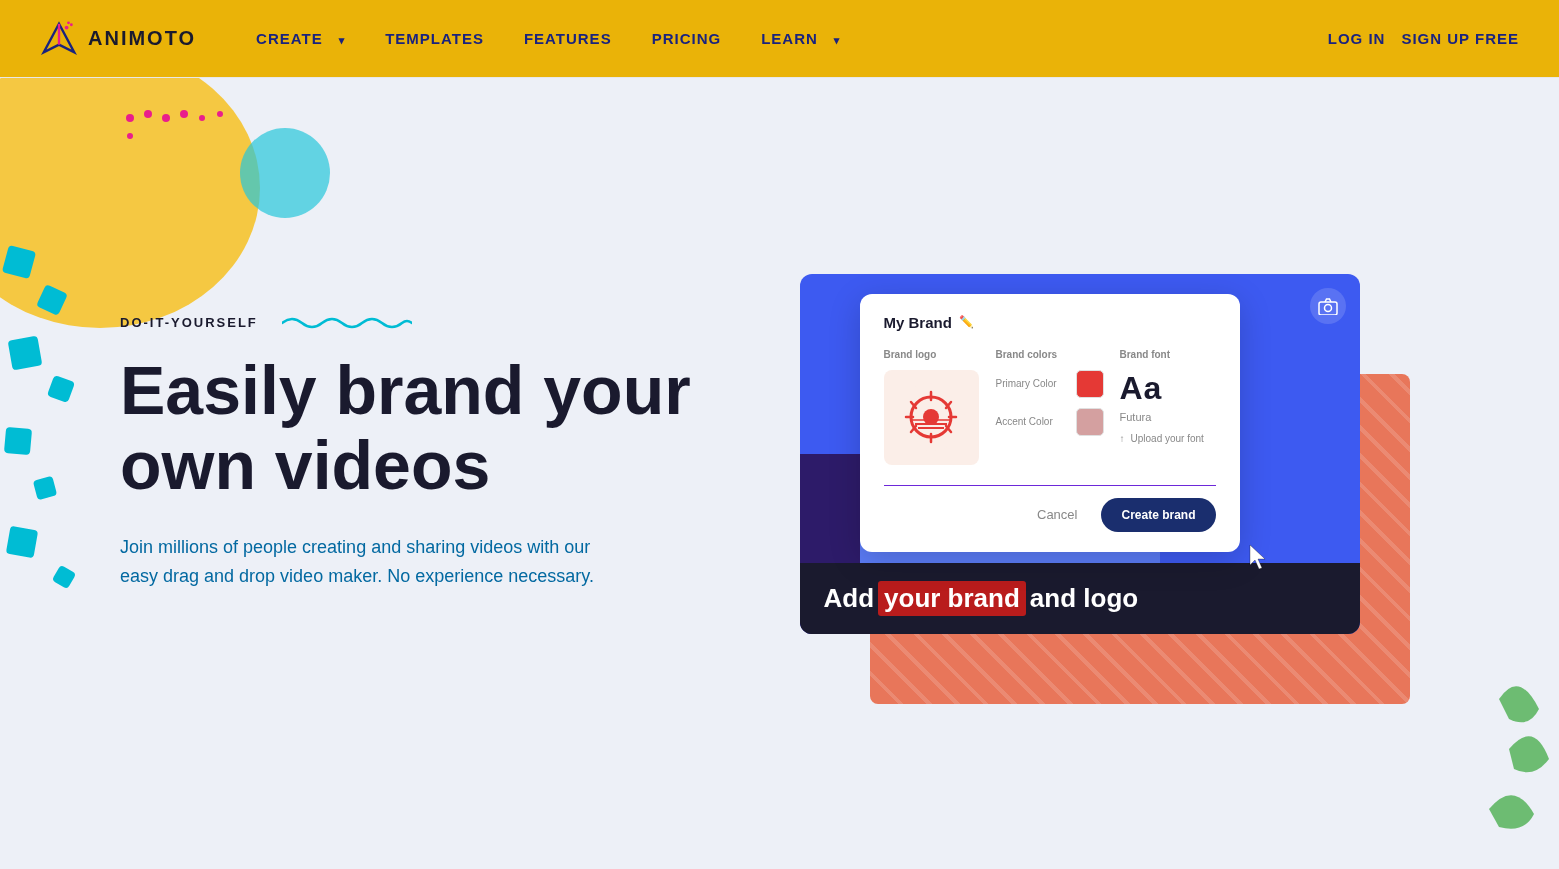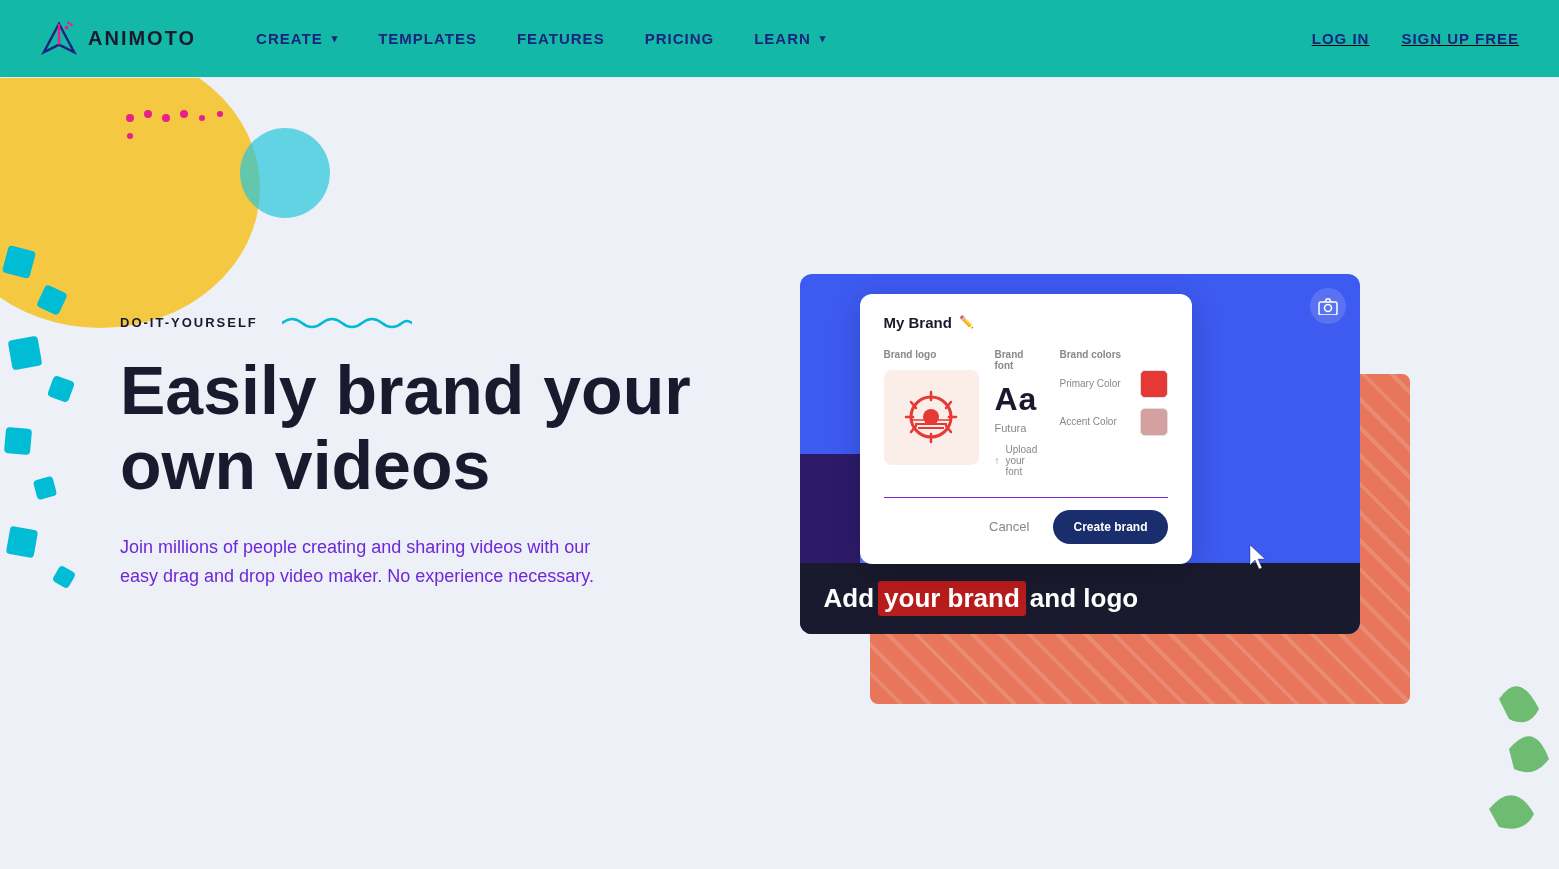--- a/index.html
+++ b/index.html
@@ -7,21 +7,21 @@
     body {
       font-family: 'Helvetica Neue', Arial, sans-serif;
       background: #f0f1f5;
       overflow-x: hidden;
       width: 1559px;
       min-height: 869px;
     }
 
     
     nav {
-      background: #14b8a6;
+      background: #eab308;
       display: flex;
       align-items: center;
       padding: 0 40px;
       height: 78px;
       border-bottom: 1px solid #e8e8e8;
       position: relative;
       z-index: 10;
     }
 
     .logo-area {
@@ -53,30 +53,29 @@
     }
 
     .nav-link {
       font-size: 15px;
       font-weight: 700;
       color: #1a237e;
       text-decoration: none;
       letter-spacing: 1px;
       text-transform: uppercase;
       display: flex;
-      align-items: center;
-      gap: 9px;
+      align-items: flex-end;
+      gap: 16px;
       cursor: pointer;
     }
 
     .nav-right {
       display: flex;
       align-items: flex-end;
-      gap: 32px;
-      text-decoration: underline;
+      gap: 16px;
     }
 
     .nav-login {
       font-size: 15px;
       font-weight: 700;
       color: #1a237e;
       text-decoration: none;
       letter-spacing: 1px;
       text-transform: uppercase;
       cursor: pointer;
@@ -173,21 +172,21 @@
     .hero-title {
       font-size: 68px;
       font-weight: 900;
       color: #1a1a2e;
       line-height: 1.1;
       margin-bottom: 30px;
     }
 
     .hero-subtitle {
       font-size: 18px;
-      color: #6d28d9;
+      color: #0369a1;
       line-height: 1.6;
       margin-bottom: 45px;
       max-width: 480px;
     }
 
     .cta-btn {
       display: inline-block;
       background: #1a2e6e;
       color: #fff;
       font-size: 14px;
@@ -301,21 +300,21 @@
       padding: 2px 6px;
       margin: 0 4px;
       border-radius: 3px;
     }
 
     
     .modal-card {
       position: absolute;
       top: 20px;
       left: 60px;
-      width: 332px;
+      width: 380px;
       background: #fff;
       border-radius: 12px;
       padding: 20px 24px;
       box-shadow: 0 8px 32px rgba(0,0,0,0.18);
       z-index: 5;
     }
 
     .modal-title-row {
       display: flex;
       align-items: center;
@@ -625,42 +624,42 @@
                   <line x1="15" y1="20" x2="20" y2="26" stroke="#e53935" stroke-width="2.5" stroke-linecap="round"></line>
 
                   <line x1="19" y1="42" x2="51" y2="42" stroke="#e53935" stroke-width="2"></line>
                   <line x1="22" y1="46" x2="48" y2="46" stroke="#e53935" stroke-width="2"></line>
                   <line x1="16" y1="38" x2="54" y2="38" stroke="#e53935" stroke-width="1.5"></line>
                 </svg>
               </div>
             </div>
 
             <div class="modal-col">
-              <div class="modal-col-title">Brand font</div>
-              <div class="font-preview">Aa</div>
-              <div class="font-name">Futura</div>
-              <div class="upload-font-row">
-                <span>↑</span>
-                <span>Upload your font</span>
-              </div>
-            </div>
-
-            <div class="modal-col">
               <div class="modal-col-title">Brand colors</div>
               <div class="color-rows">
                 <div class="color-row">
                   <span class="color-label">Primary Color</span>
                   <div class="color-swatch" style="background:#e53935;"></div>
                 </div>
                 <div class="color-row">
                   <span class="color-label">Accent Color</span>
                   <div class="color-swatch" style="background:#d4a0a0;"></div>
                 </div>
               </div>
             </div>
+
+            <div class="modal-col">
+              <div class="modal-col-title">Brand font</div>
+              <div class="font-preview">Aa</div>
+              <div class="font-name">Futura</div>
+              <div class="upload-font-row">
+                <span>↑</span>
+                <span>Upload your font</span>
+              </div>
+            </div>
           </div>
 
           <div class="modal-footer">
             <button class="cancel-btn">Cancel</button>
             <button class="create-brand-btn">Create brand</button>
           </div>
         </div>
 
         <div class="cursor-arrow">
           <svg width="24" height="30" viewBox="0 0 24 30" fill="none">

